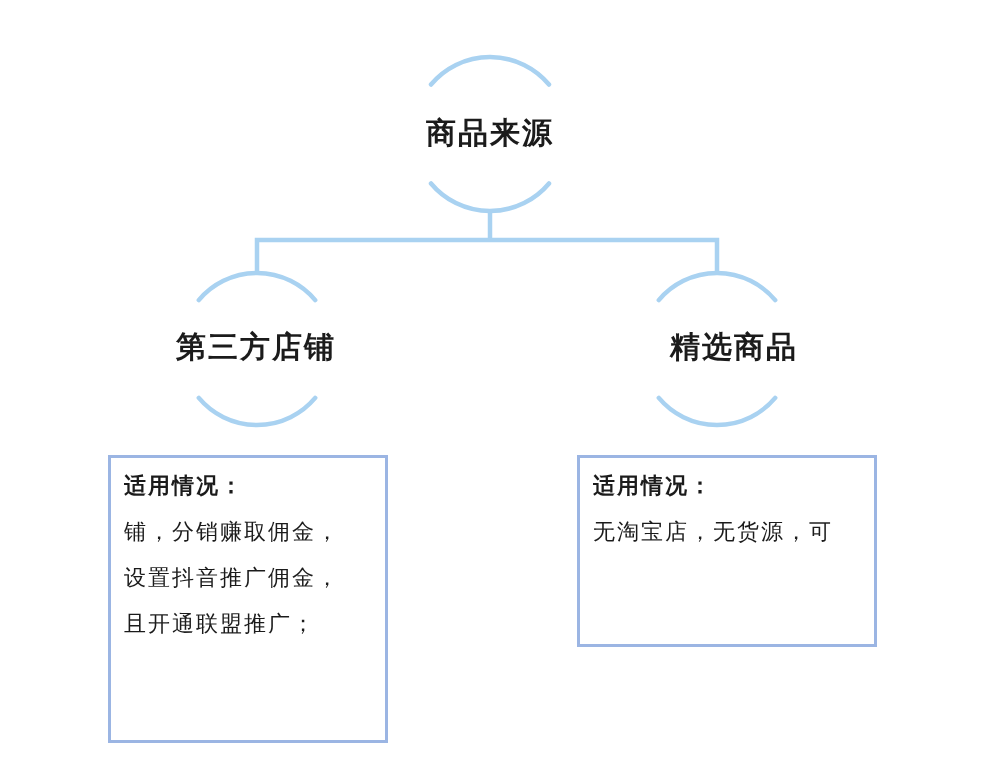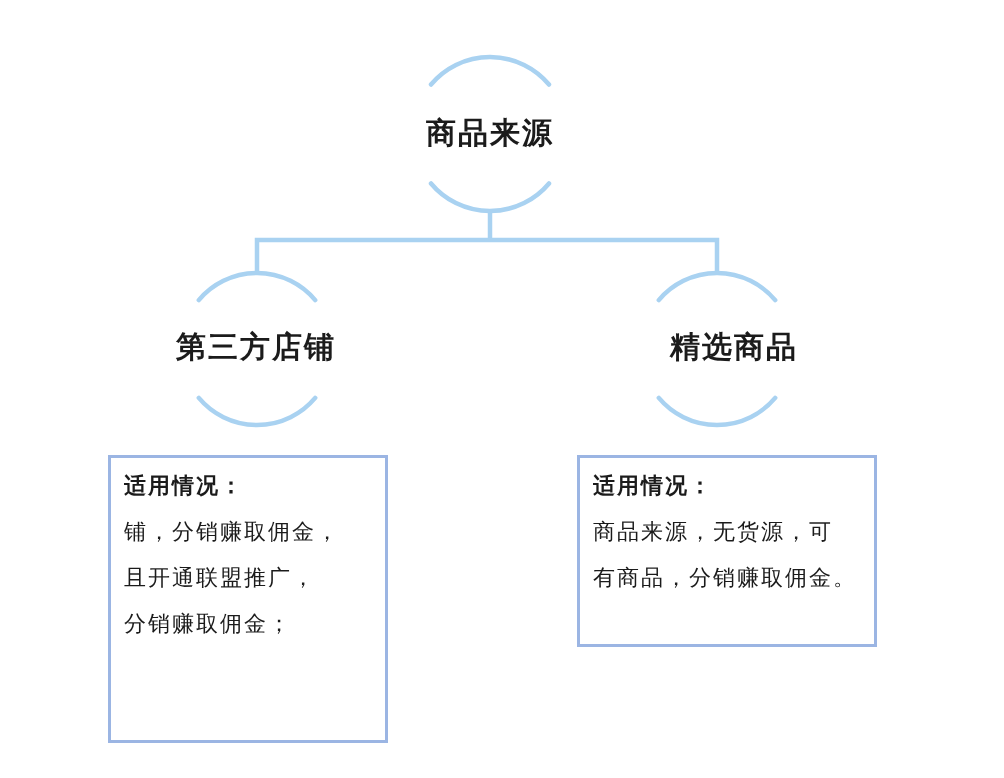--- a/index.html
+++ b/index.html
@@ -96,23 +96,22 @@
 
   <div class="node-label" style="left:490px;top:133px;">商品来源</div>
 
   <div class="node-label" style="left:256px;top:347px;">第三方店铺</div>
 
   <div class="node-label" style="left:717px;top:347px;margin-left:17px;">精选商品</div>
 
   <div class="info-box box-left">
     <div class="box-title">适用情况：</div>
     <div class="box-line">铺，分销赚取佣金，</div>
-    <div class="box-line">且开通联盟推广，</div>
-    <div class="box-line">分销赚取佣金；</div>
+    <div class="box-line">设置抖音推广佣金，</div>
+    <div class="box-line">且开通联盟推广；</div>
   </div>
 
   <div class="info-box box-right">
     <div class="box-title">适用情况：</div>
-    <div class="box-line">商品来源，无货源，可</div>
-    <div class="box-line">有商品，分销赚取佣金。</div>
+    <div class="box-line">无淘宝店，无货源，可</div>
   </div>
 
 </div>
 
 </body></html>

